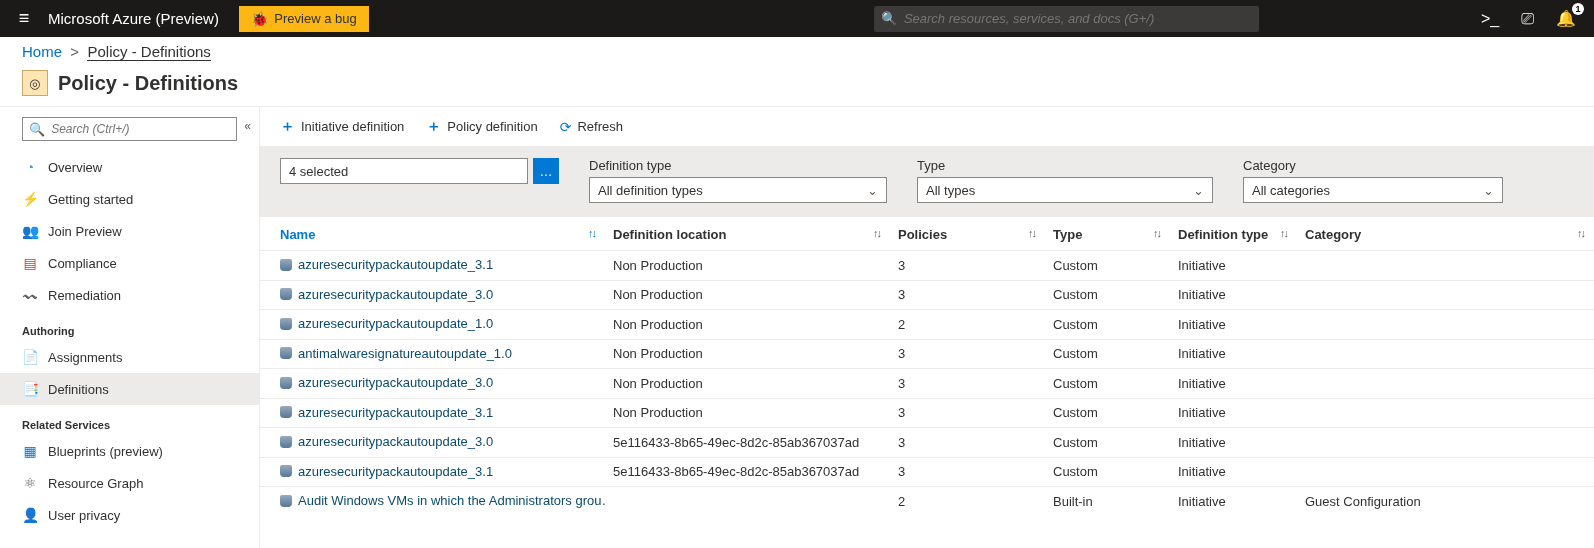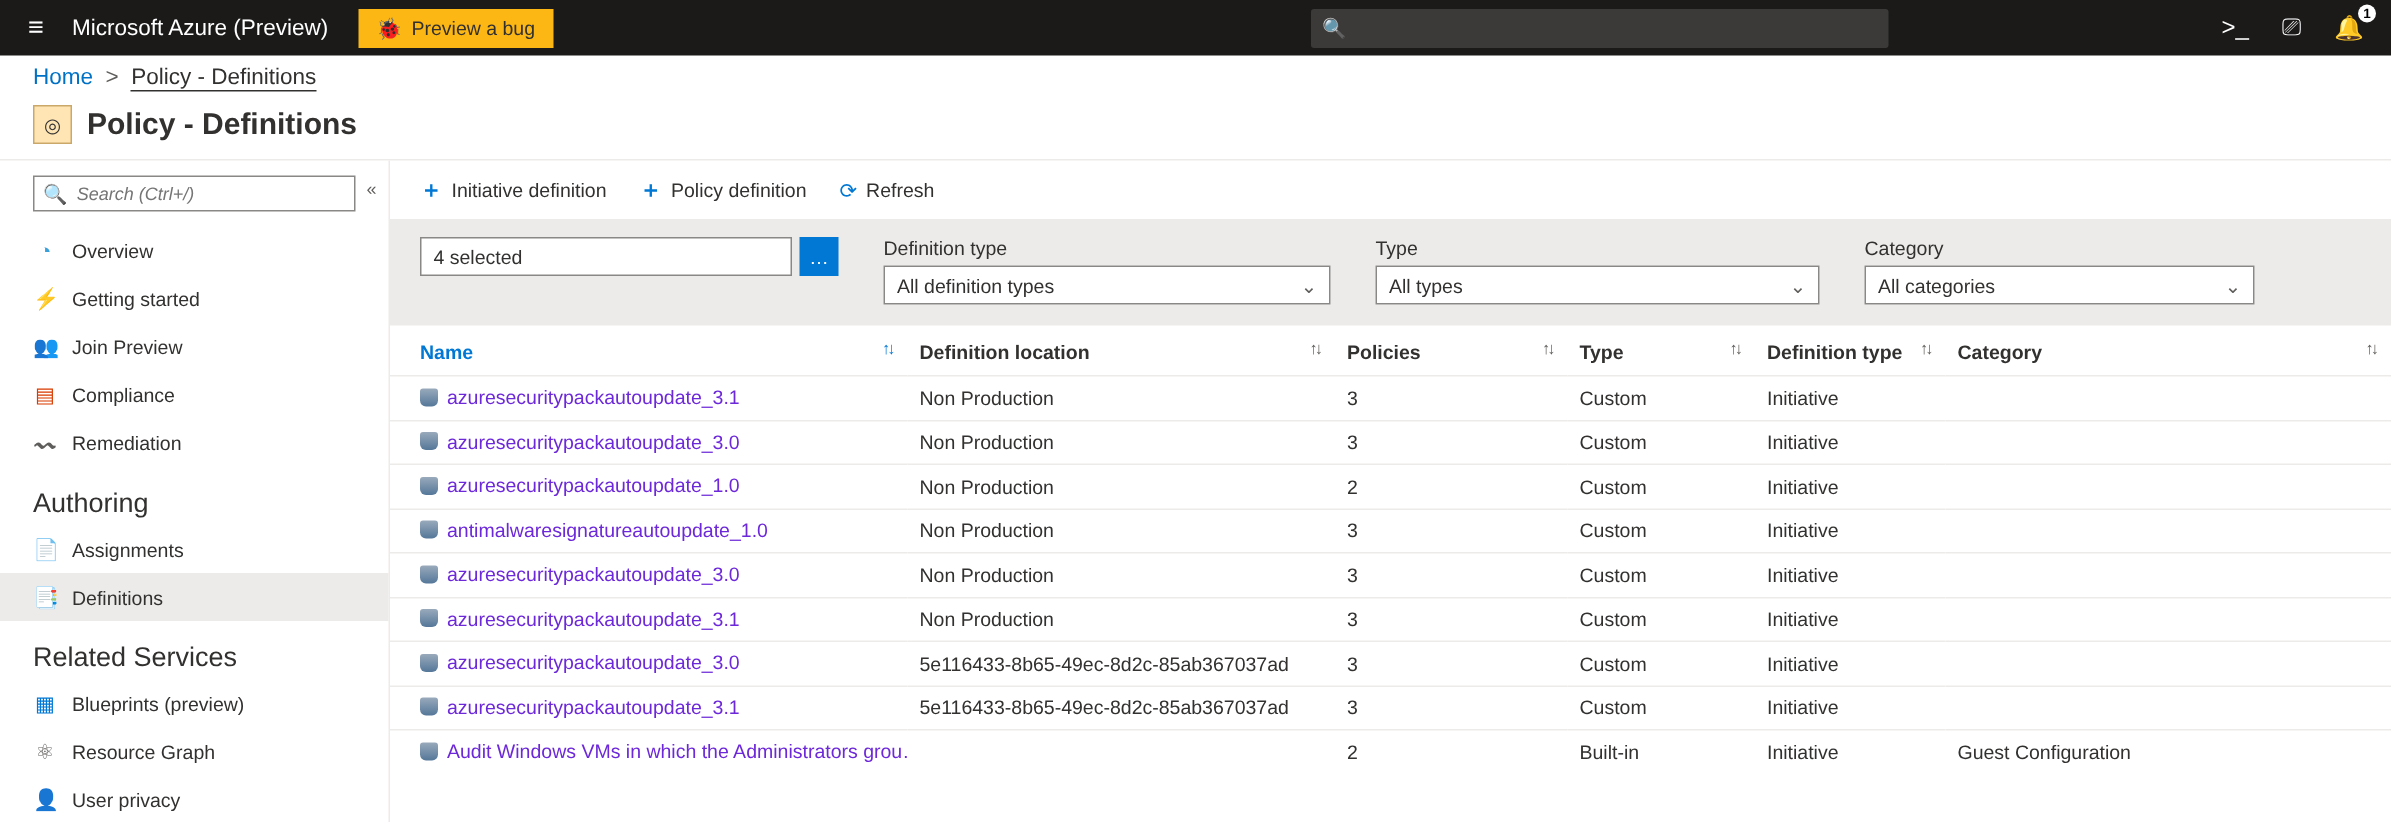--- a/index.html
+++ b/index.html
@@ -29,21 +29,21 @@
 
   
   .columns{display:flex; height:calc(100% - 107px);}
   .sidebar{width:260px; border-right:1px solid #edebe9; padding:10px 0 0 0; position:relative;}
   .collapse-caret{position:absolute; top:12px; right:8px; color:#605e5c; font-size:12px; cursor:pointer;}
   .sb-search{margin:0 22px 10px 22px; height:24px; border:1px solid #8a8886; display:flex; align-items:center; padding:0 6px; gap:6px;}
   .sb-search input{border:none; outline:none; font-style:italic; font-size:12px; width:100%;}
   .sb-item{display:flex; align-items:center; gap:10px; height:32px; padding:0 22px; cursor:pointer;}
   .sb-item.active{background:#edebe9;}
   .sb-ic{width:16px; text-align:center; font-size:14px;}
-  .sb-head{padding:14px 22px 4px 22px; font-weight:400; font-size:18px;}
+  .sb-head{padding:14px 22px 4px 22px; font-weight:700; font-size:11px;}
 
   .main{flex:1; display:flex; flex-direction:column;}
   .cmdbar{display:flex; gap:22px; padding:10px 20px;}
   .cmd{display:flex; align-items:center; gap:6px; color:#323130; cursor:pointer; font-size:13px;}
   .cmd .plus{color:#0078d4; font-size:15px; font-weight:bold;}
   .cmd .refresh{color:#0078d4; font-size:14px;}
 
   .filterbar{background:#edebe9; padding:12px 20px 14px 20px; display:flex; gap:30px;}
   .fcol{display:flex; flex-direction:column; gap:4px;}
   .flabel{font-size:13px;}
@@ -54,40 +54,41 @@
   .dd .chev{color:#605e5c;}
   .dd.w298{width:298px;} .dd.w296{width:296px;} .dd.w300{width:260px;}
 
   .tablewrap{overflow:auto;}
   table{border-collapse:collapse; width:100%;}
   th{font-weight:700; text-align:left; padding:10px 8px 8px 8px; font-size:13px; color:#323130; position:relative;}
   th.sorted{color:#0078d4; font-weight:600;}
   .sort-ic{color:#605e5c; font-size:11px; position:absolute; right:10px; letter-spacing:-2px;}
   th.sorted .sort-ic{color:#0078d4;}
   td{padding:6px 8px; border-top:1px solid #edebe9; font-size:13px; white-space:nowrap; overflow:hidden; text-overflow:ellipsis;}
-  td.link a{color:#6d28d9; text-decoration:none; display:inline-flex; align-items:center; gap:6px;}
+  td.link a{color:#0c4a6e; text-decoration:none; display:inline-flex; align-items:center; gap:6px;}
   .shield{width:12px;height:12px;background:linear-gradient(#9ab,#579)80%/100% 100%;border-radius:2px 2px 4px 4px;display:inline-block;}
   col.c-name{width:345px;} col.c-loc{width:285px;} col.c-pol{width:155px;} col.c-type{width:125px;} col.c-dt{width:127px;} col.c-cat{}
 
   .ic-overview{color:#3aa0da;} .ic-start{color:#323130;} .ic-join{color:#d83b01;} .ic-comp{color:#d83b01;}
   .ic-rem{color:#605e5c;} .ic-assign{color:#0078d4;} .ic-def{color:#0078d4;} .ic-bp{color:#0078d4;}
   .ic-rg{color:#605e5c;} .ic-up{color:#0078d4;}
 </style>
 </head>
 <body>
 
 <div class="topbar">
   <div class="hamburger">≡</div>
   <div class="brand">Microsoft Azure (Preview)</div>
   <button class="bug-btn">
     <span class="bug-ic">🐞</span>
     <span>Preview a bug</span>
   </button>
   <div class="searchbox">
     <span>🔍</span>
+    <input placeholder="Search resources, services, and docs (G+/)" style="">
   </div>
   <div class="top-spacer"></div>
   <div class="top-icons">
     <span class="top-ic">&gt;_</span>
     <span class="top-ic">⎚</span>
     <span class="top-ic">🔔<span class="badge">1</span></span>
   </div>
 </div>
 
 <div class="crumbs">

